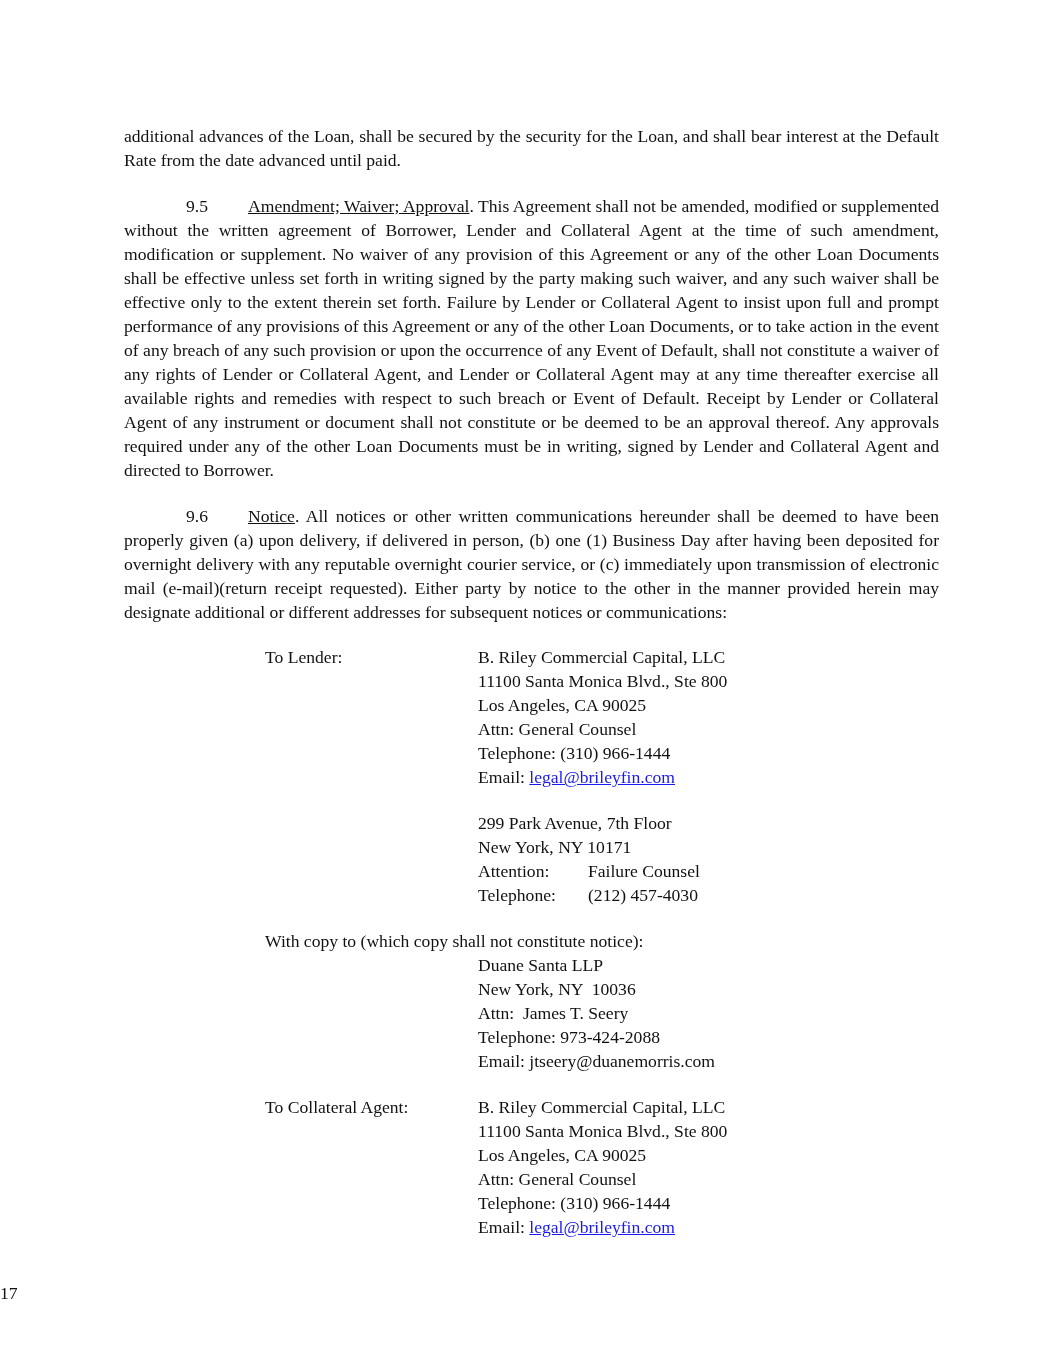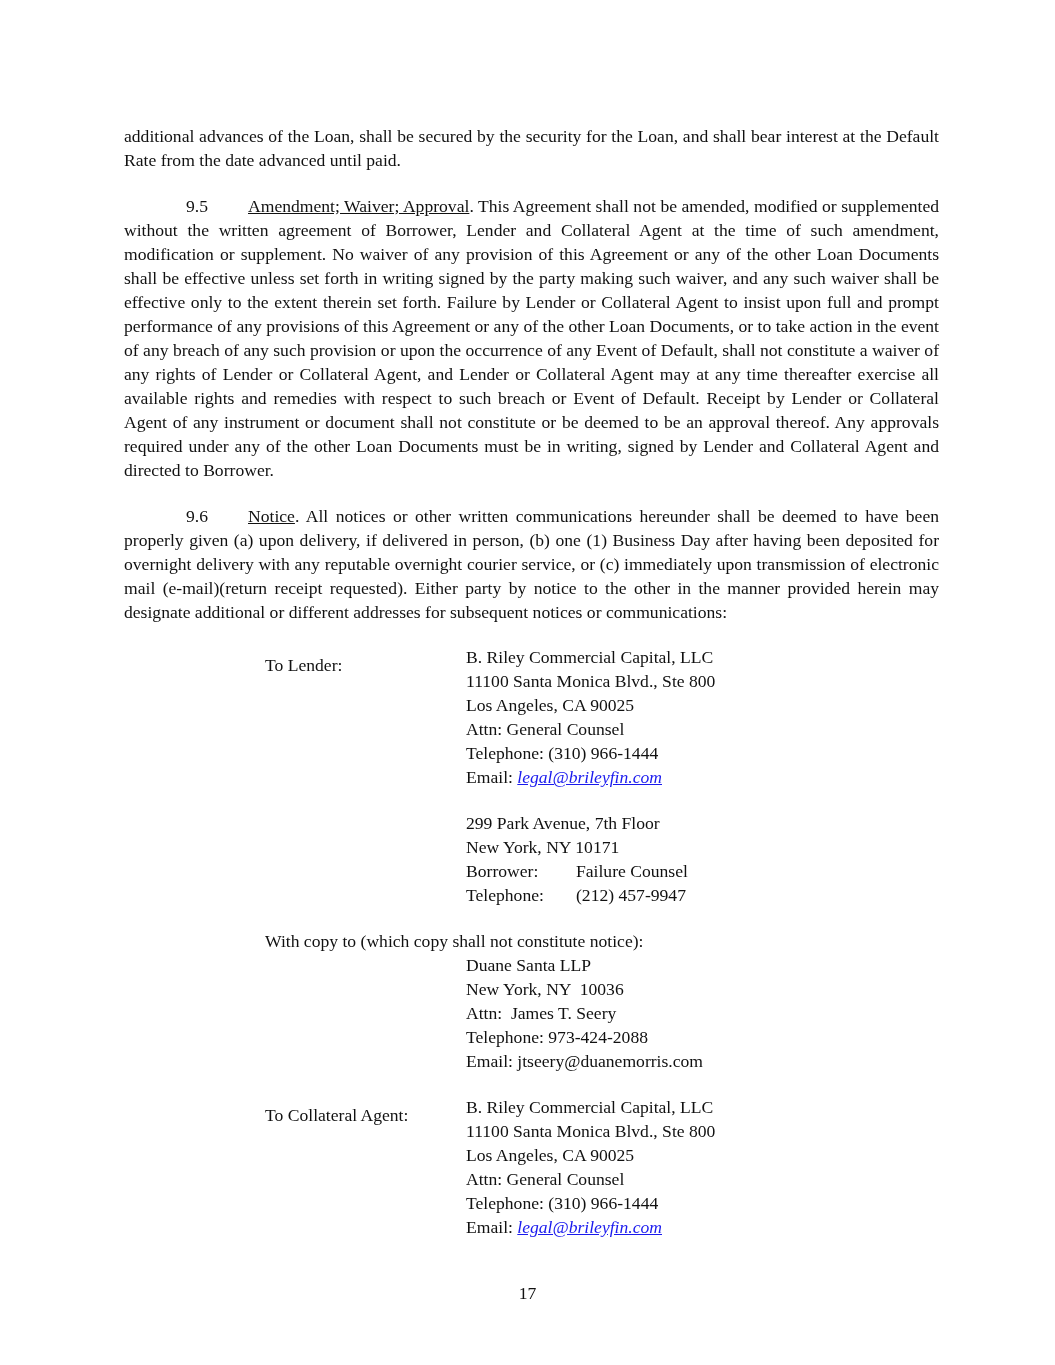--- a/index.html
+++ b/index.html
@@ -3,27 +3,27 @@
 <meta charset="utf-8">
 <style>
   html, body { margin: 0; padding: 0; background: #ffffff; }
   body { width: 1055px; height: 1365px; position: relative; overflow: hidden;
          font-family: "Liberation Serif", "DejaVu Serif", serif; color: #111; }
   .page { position: absolute; left: 124px; top: 124px; width: 815px; font-size: 17.6px; line-height: 24px; }
   .para { text-align: justify; margin: 0 0 21.8px 0; }
   .sec { display: inline-block; width: 124px; padding-left: 62px; box-sizing: border-box; }
   .u { text-decoration: underline; }
   .addr { position: relative; margin-bottom: 21.8px; }
-  .addr .lbl { position: absolute; left: 141px; top: 8px; white-space: nowrap; }
+  .addr .lbl { position: absolute; left: 141px; top: 0; white-space: nowrap; }
   .addr .lines { margin-left: 342px; }
-  .addr .line { display: block; white-space: pre; }
+  .addr .line { display: block; white-space: pre; margin-left: 12px; }
   .copy-head { margin-left: 141px; white-space: nowrap; }
-  a.link { color: #1a1aee; text-decoration: underline; font-style: italic; }
+  a.link { color: #1a1aee; text-decoration: underline; }
   .tab { display: inline-block; width: 110px; }
-  .pagenum { position: absolute; top: 1283px; left: 0; width: 1055px; text-align: center; font-size: 17.6px; }
+  .pagenum { position: absolute; top: 1283px; left: 0; width: 1055px; font-size: 17.6px; }
 </style>
 </head>
 <body>
 
 <div class="page">
   <p class="para">additional advances of the Loan, shall be secured by the security for the Loan, and shall bear interest at the Default Rate from the date advanced until paid.</p>
 
   <p class="para"><span class="sec">9.5</span><span class="u">Amendment; Waiver; Approval</span><span>.  This Agreement shall not be amended, modified or supplemented without the written agreement of Borrower, Lender and Collateral Agent at the time of such amendment, modification or supplement.  No waiver of any provision of this Agreement or any of the other Loan Documents shall be effective unless set forth in writing signed by the party making such waiver, and any such waiver shall be effective only to the extent therein set forth.  Failure by Lender or Collateral Agent to insist upon full and prompt performance of any provisions of this Agreement or any of the other Loan Documents, or to take action in the event of any breach of any such provision or upon the occurrence of any Event of Default, shall not constitute a waiver of any rights of Lender or Collateral Agent, and Lender or Collateral Agent may at any time thereafter exercise all available rights and remedies with respect to such breach or Event of Default.  Receipt by Lender or Collateral Agent of any instrument or document shall not constitute or be deemed to be an approval thereof.  Any approvals required under any of the other Loan Documents must be in writing, signed by Lender and Collateral Agent and directed to Borrower.</span></p>
 
   <p class="para"><span class="sec">9.6</span><span class="u">Notice</span><span>.  All notices or other written communications hereunder shall be deemed to have been properly given (a) upon delivery, if delivered in person, (b) one (1) Business Day after having been deposited for overnight delivery with any reputable overnight courier service, or (c) immediately upon transmission of electronic mail (e-mail)(return receipt requested).  Either party by notice to the other in the manner provided herein may designate additional or different addresses for subsequent notices or communications:</span></p>
@@ -37,22 +37,22 @@
       <span class="line">Attn: General Counsel</span>
       <span class="line">Telephone: (310) 966-1444</span>
       <span class="line"><span>Email: </span><a class="link">legal@brileyfin.com</a></span>
     </div>
   </div>
 
   <div class="addr">
     <div class="lines">
       <span class="line">299 Park Avenue, 7th Floor</span>
       <span class="line">New York, NY 10171</span>
-      <span class="line"><span class="tab">Borrower:</span><span>Failure Counsel</span></span>
-      <span class="line"><span class="tab">Telephone:</span><span>(212) 457-9947</span></span>
+      <span class="line"><span class="tab">Attention:</span><span>Failure Counsel</span></span>
+      <span class="line"><span class="tab">Telephone:</span><span>(212) 457-4030</span></span>
     </div>
   </div>
 
   <div class="addr">
     <div class="copy-head">With copy to (which copy shall not constitute notice):</div>
     <div class="lines">
       <span class="line">Duane Santa LLP</span>
       <span class="line">New York, NY  10036</span>
       <span class="line">Attn:  James T. Seery</span>
       <span class="line">Telephone: 973-424-2088</span>

